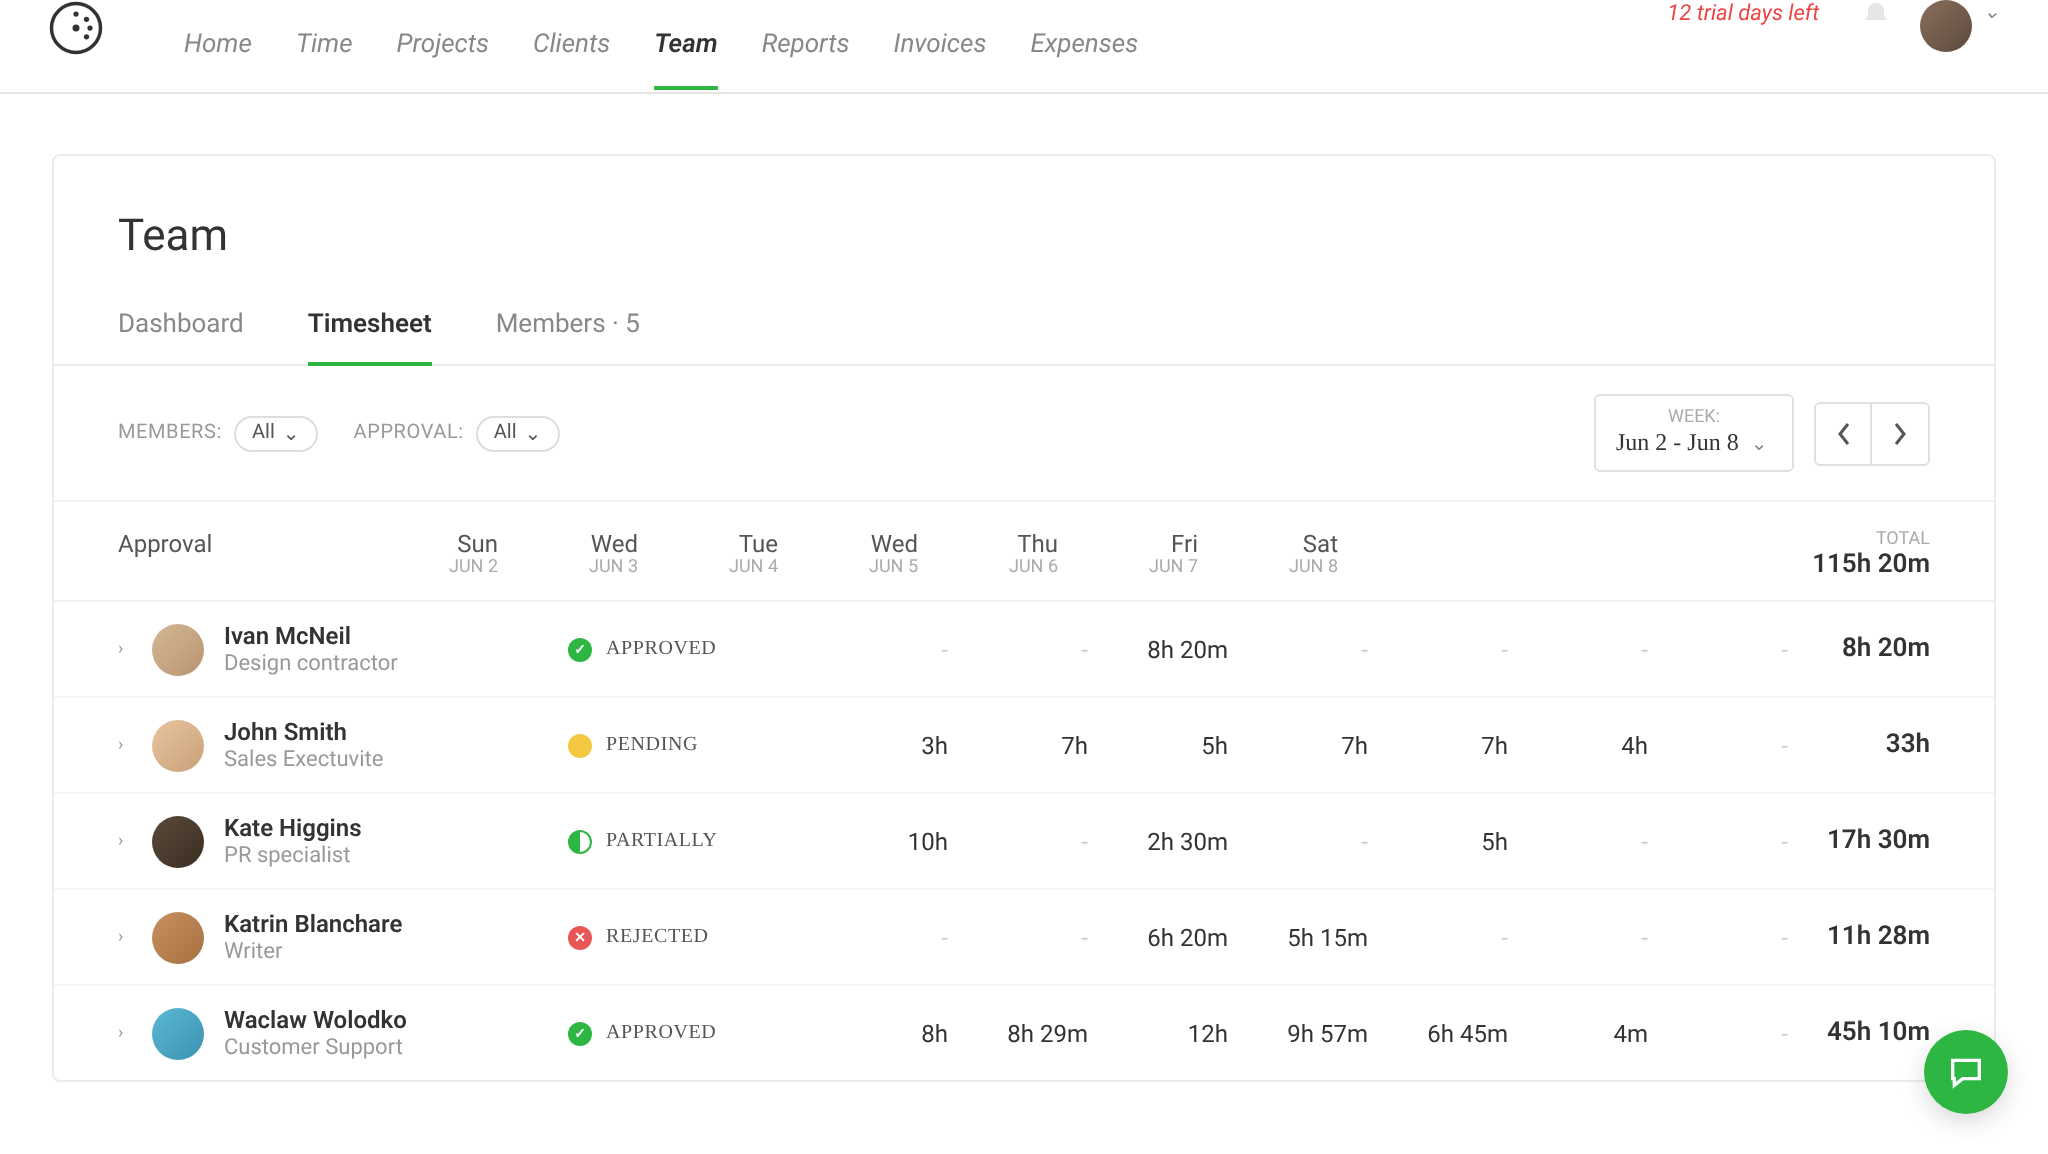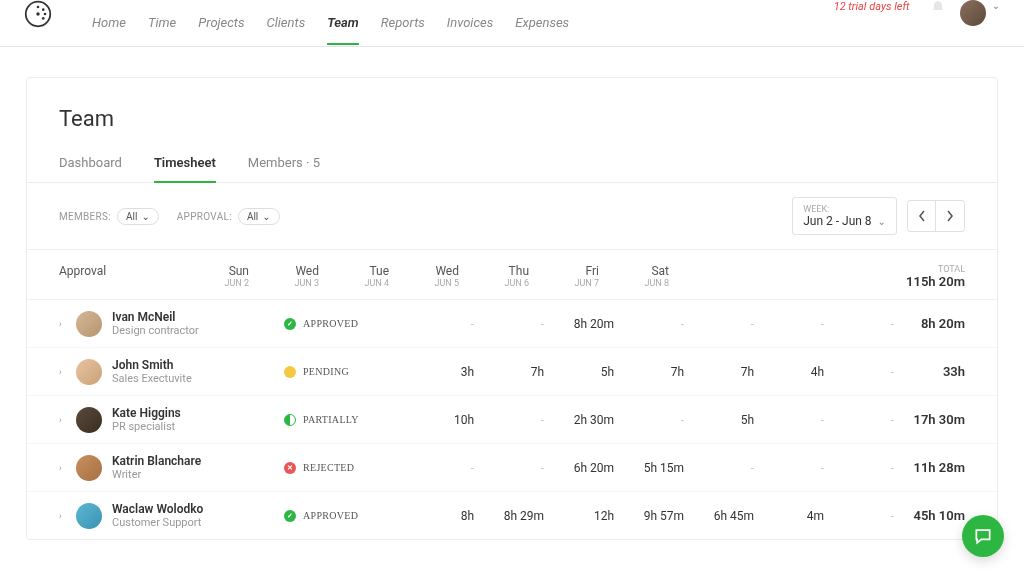--- a/index.html
+++ b/index.html
@@ -26,22 +26,22 @@
     .tab { color: #888; font-size: 13px; padding: 8px 0 12px; position: relative; }
     .tab.active { color: #333; font-weight: 600; }
     .tab.active::after { content: ""; position: absolute; bottom: -1px; left: 0; right: 0; height: 2px; background: #2db742; }
     
     .filters { display: flex; align-items: center; padding: 14px 32px; border-bottom: 1px solid #f0f0f0; }
     .filter-group { display: flex; align-items: center; gap: 6px; margin-right: 18px; font-size: 10px; color: #999; }
     .filter-label { text-transform: uppercase; letter-spacing: 0.3px; }
     .filter-select { display: inline-flex; align-items: center; gap: 4px; border: 1px solid #ddd; border-radius: 10px; padding: 2px 8px; font-size: 10px; color: #555; }
     .week-selector { margin-left: auto; display: flex; align-items: center; gap: 10px; }
     .week-box { border: 1px solid #e0e0e0; border-radius: 3px; padding: 6px 10px; display: flex; flex-direction: column; min-width: 100px; }
-    .week-label { font-size: 9px; color: #aaa; text-transform: uppercase; }
-    .week-range-wrap { display: flex; align-items: center; gap: 6px; }
+    .week-label { font-size: 9px; color: #aaa; text-transform: uppercase; text-align: center; }
+    .week-range-wrap { display: flex; align-items: center; gap: 6px; font-family: Liberation Serif, serif; }
     .week-range { font-size: 12px; color: #333; }
     .nav-btns { display: flex; border: 1px solid #e0e0e0; border-radius: 3px; overflow: hidden; }
     .nav-btn { width: 28px; height: 30px; display: flex; align-items: center; justify-content: center; color: #555; font-size: 12px; }
     .nav-btn:first-child { border-right: 1px solid #e0e0e0; }
     
     
     .table { width: 100%; }
     .thead { display: flex; padding: 14px 32px 10px; border-bottom: 1px solid #f0f0f0; }
     .th-members { width: 225px; display: flex; align-items: center; gap: 8px; font-size: 12px; color: #555; }
     .sort-icons { display: flex; flex-direction: column; font-size: 6px; color: #bbb; line-height: 5px; }

